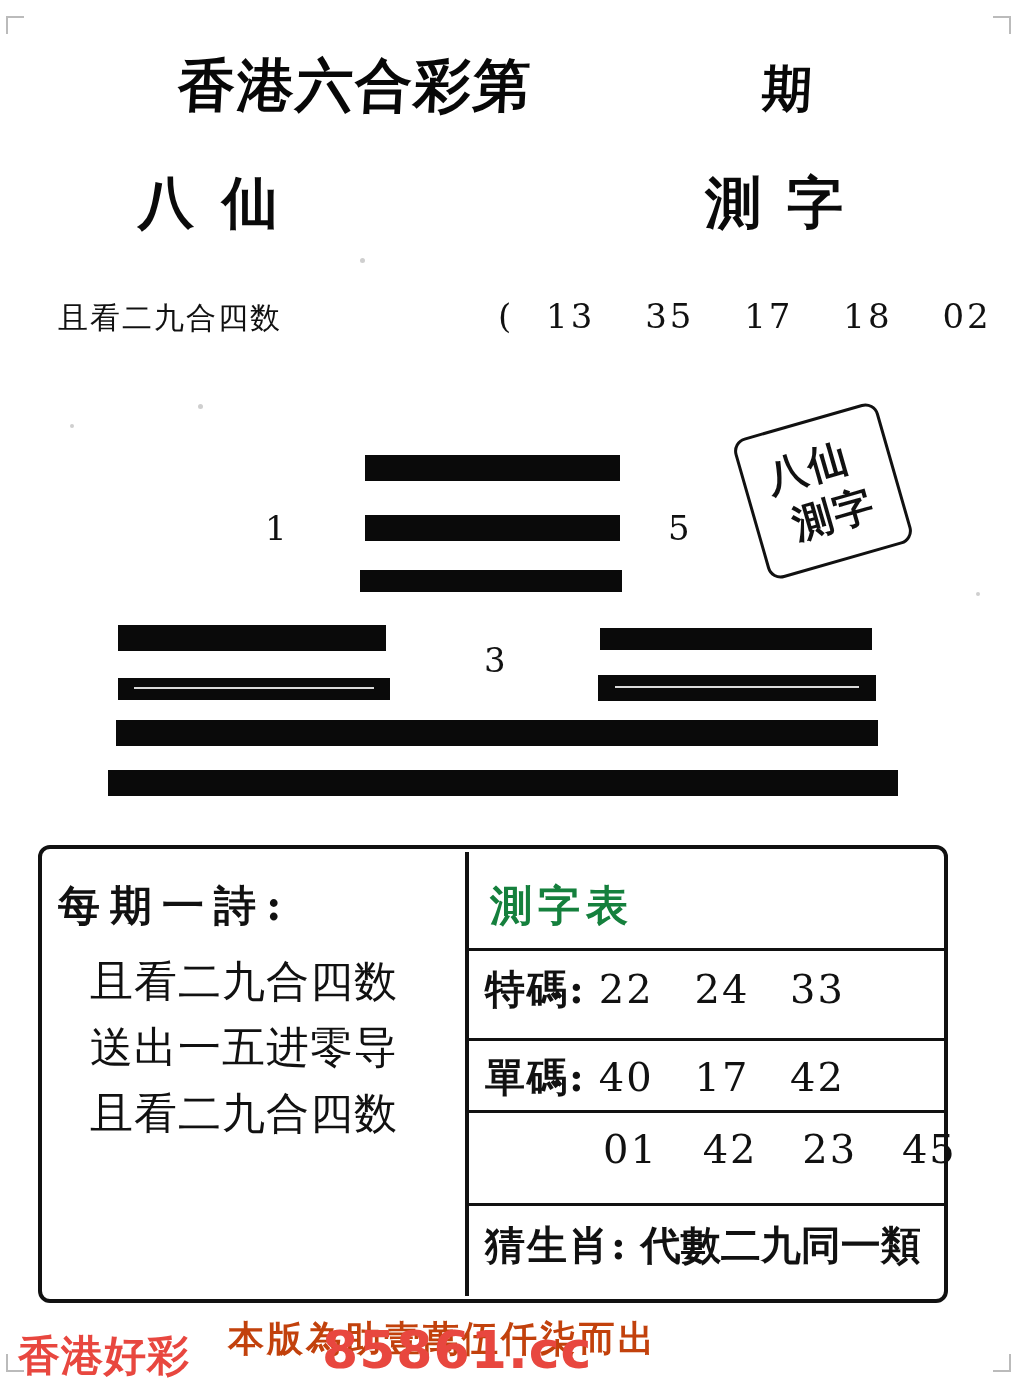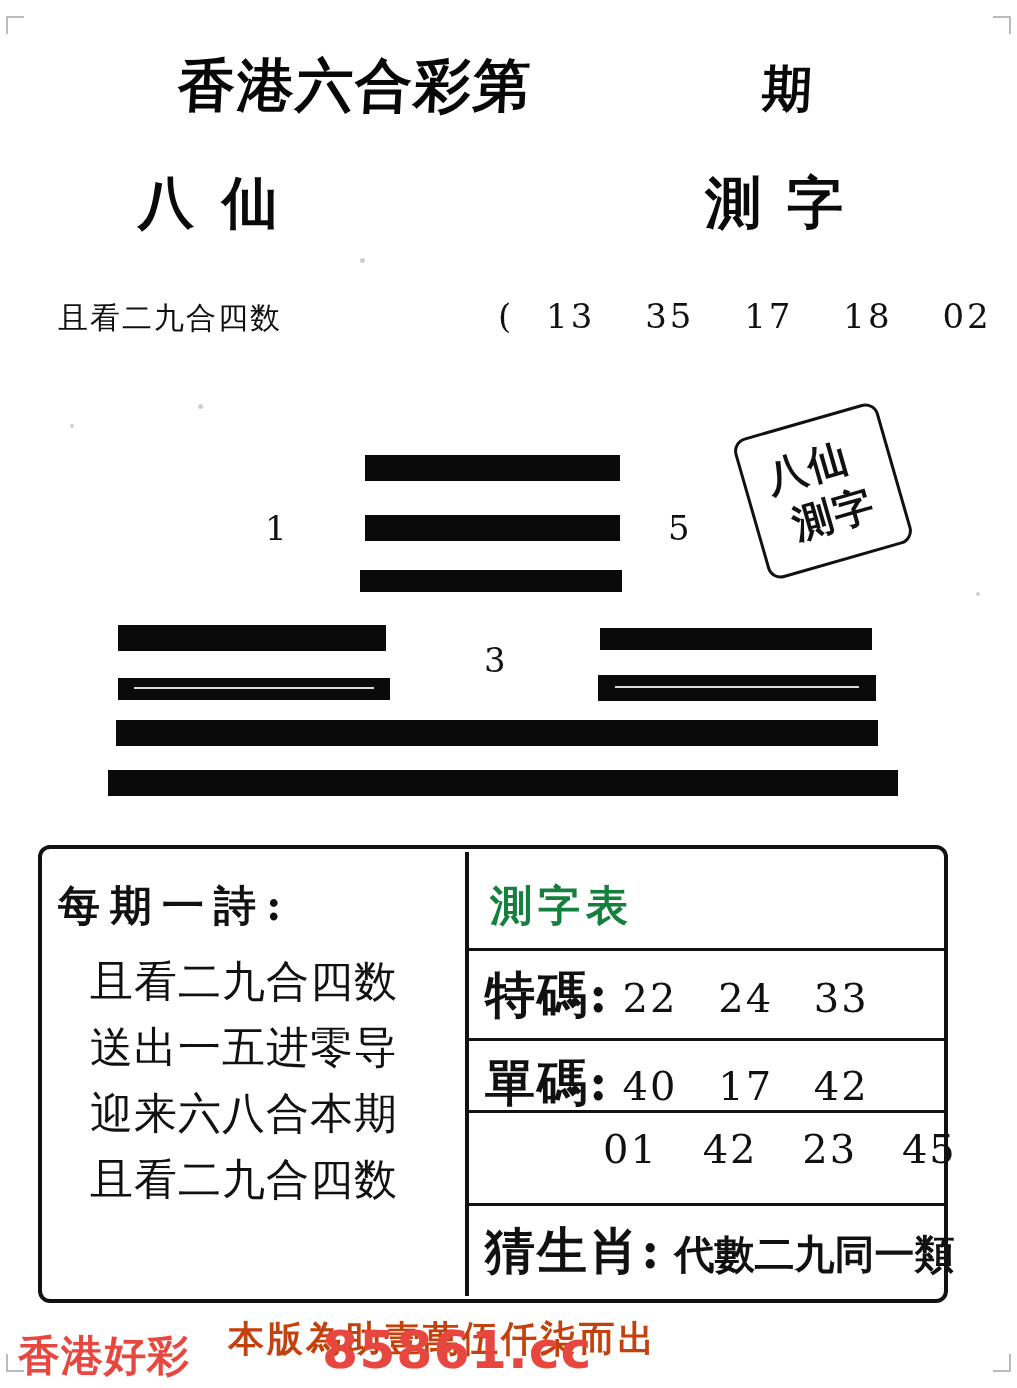--- a/index.html
+++ b/index.html
@@ -208,21 +208,21 @@
   .trow {
     position: absolute;
     left: 485px;
     width: 450px;
     font-family: "DejaVu Serif", serif;
     color: #111;
     white-space: nowrap;
   }
   .trow .lbl {
     font-weight: bold;
-    font-size: 50px;
+    font-size: 40px;
     letter-spacing: 2px;
   }
   .trow .vals {
     font-size: 40px;
     letter-spacing: 2px;
     margin-left: 8px;
   }
   .trow .vals i {
     font-style: normal;
     margin-right: 26px;
@@ -329,21 +329,20 @@
   <span class="s2">測字</span>
 </div>
 
 <div class="panel"></div>
 <div class="panel-divider"></div>
 
 <div class="poem-title">每期一詩:</div>
 <div class="poem-lines">
   <div>且看二九合四数</div>
   <div>送出一五进零导</div>
-  <div>迎来六八合本期</div>
   <div>且看二九合四数</div>
 </div>
 
 <div class="table-title">測字表</div>
 <div class="hrule hr1"></div>
 <div class="hrule hr2"></div>
 <div class="hrule hr3"></div>
 <div class="hrule hr4"></div>
 
 <div class="trow r1">

